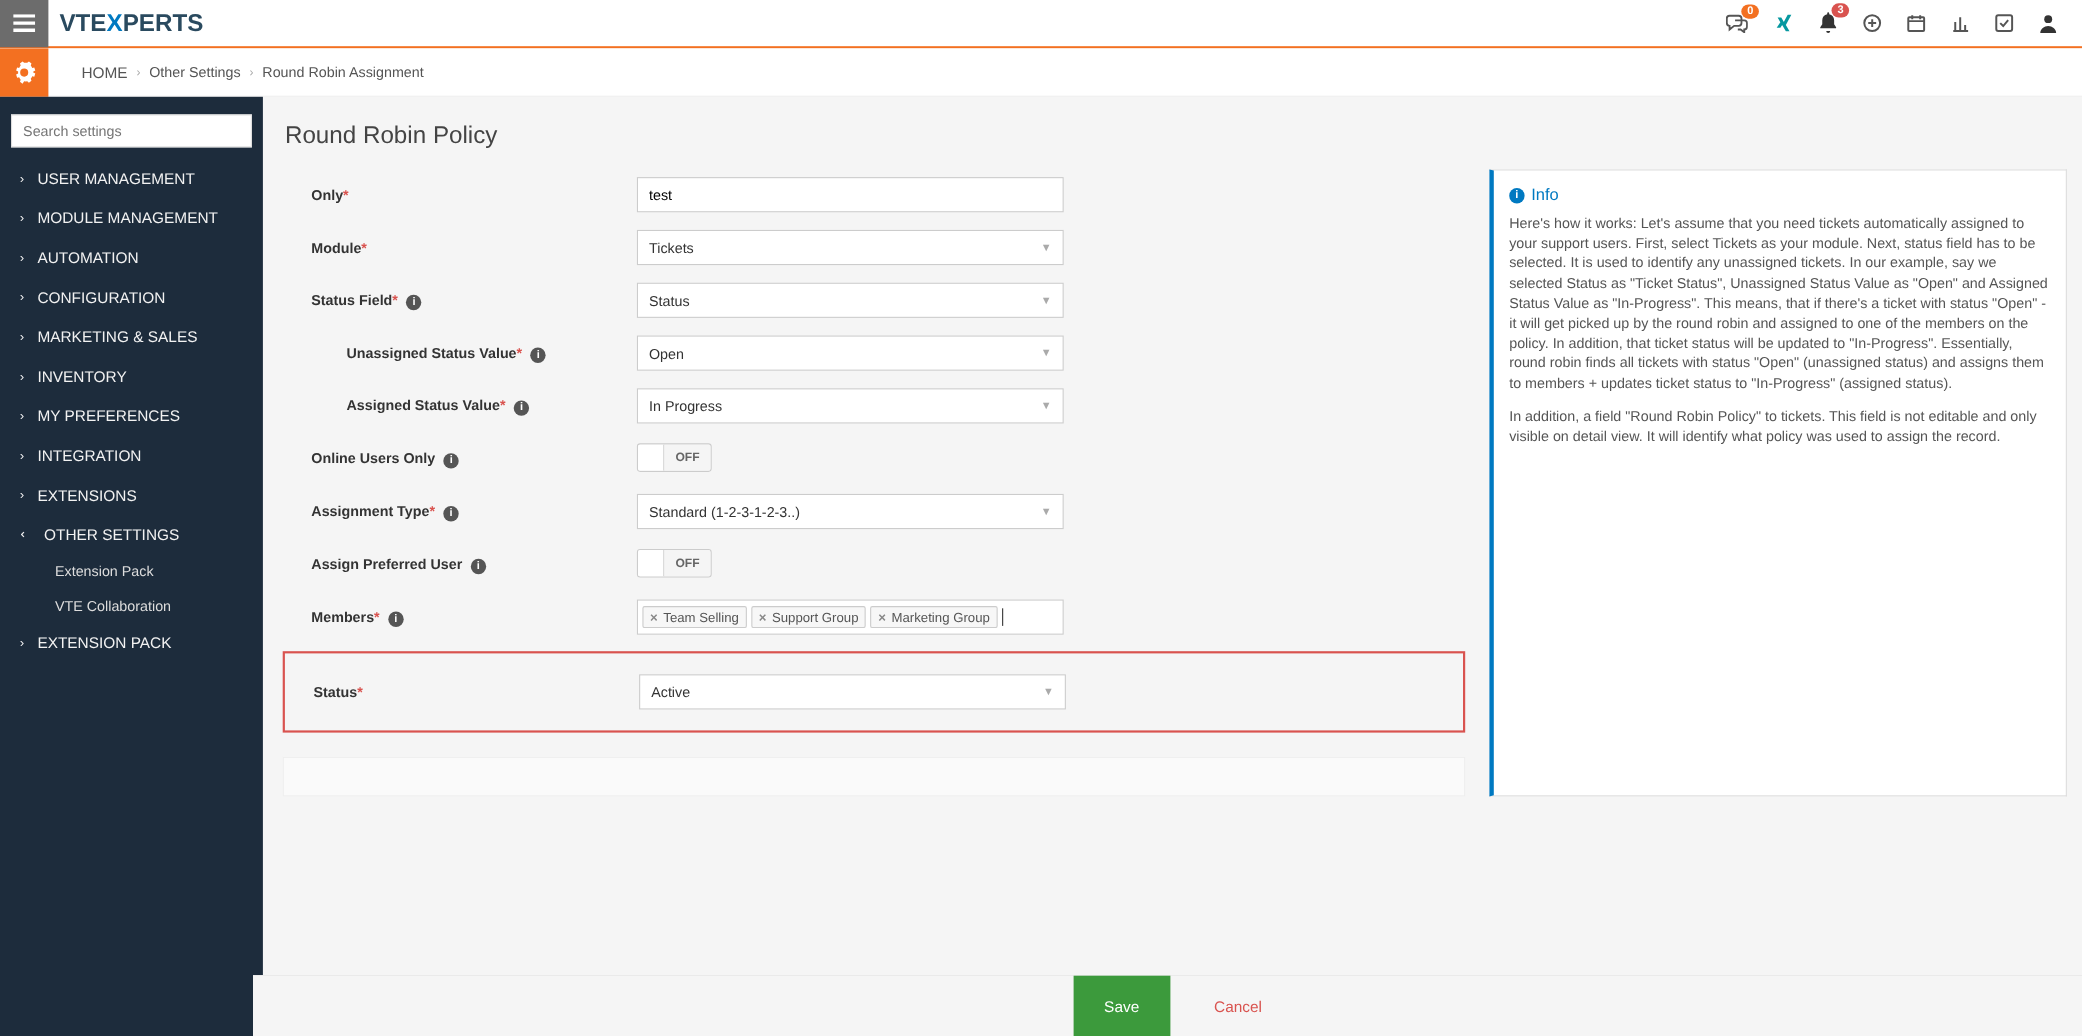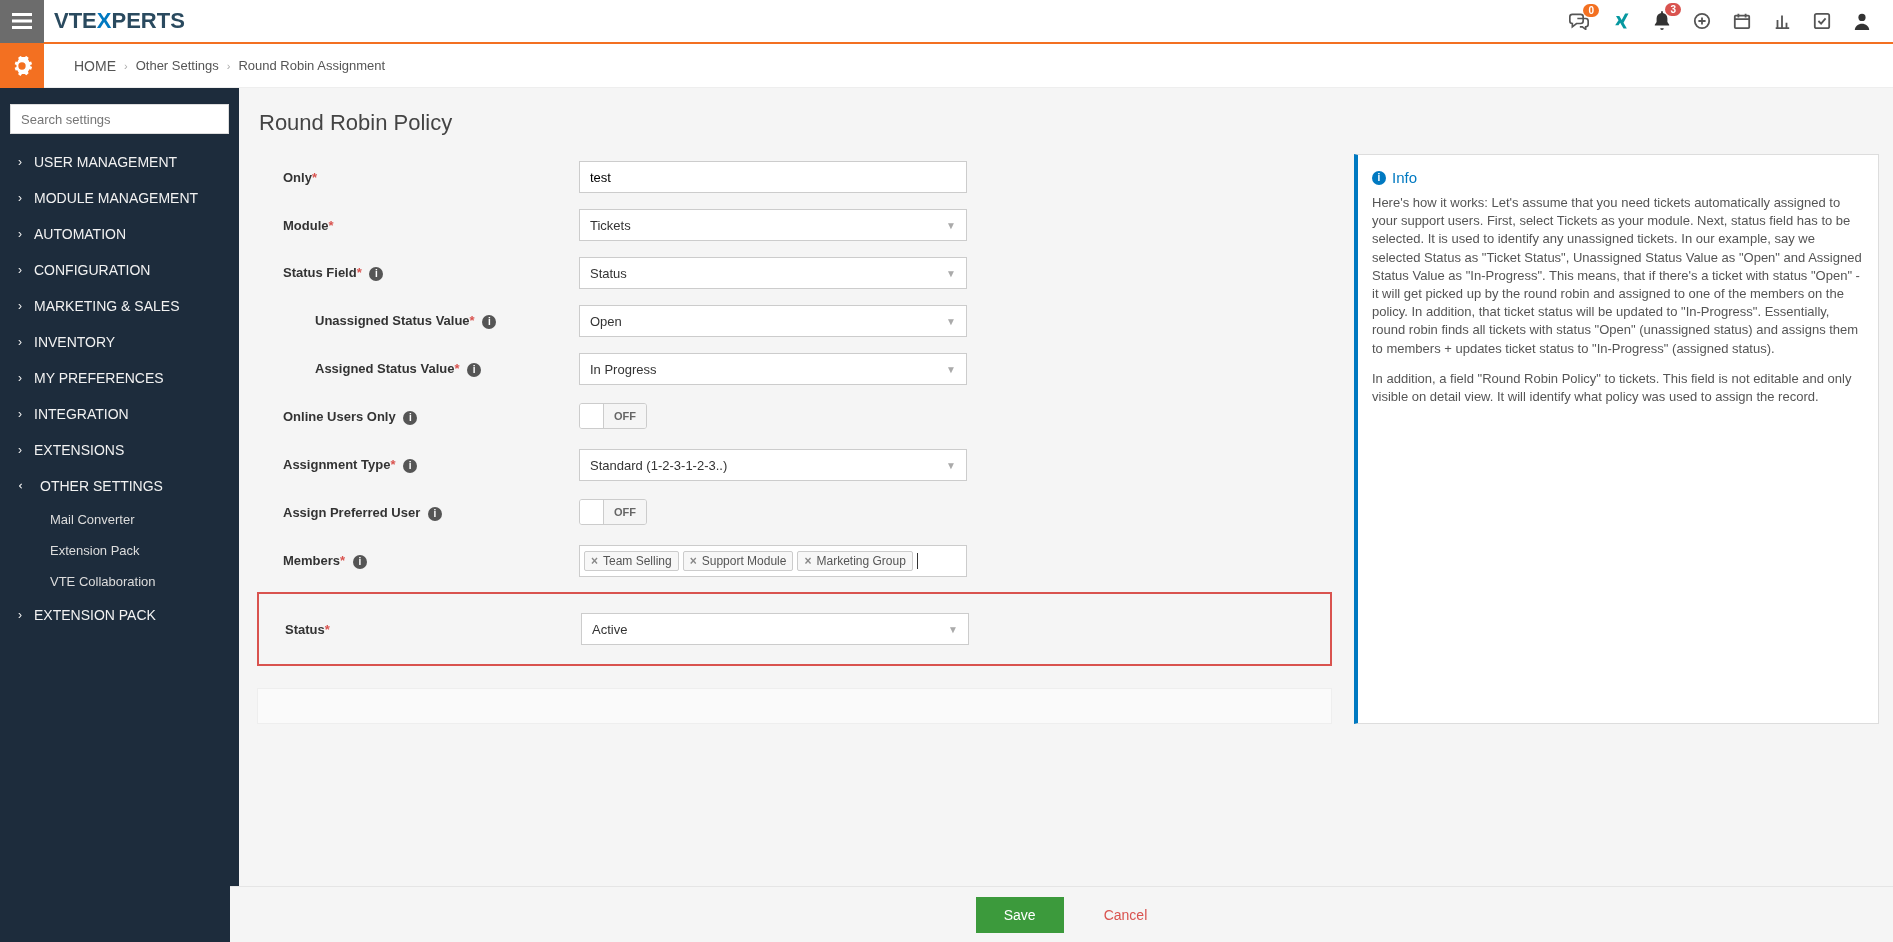--- a/index.html
+++ b/index.html
@@ -50,21 +50,21 @@
 .tag { display: inline-flex; align-items: center; gap: 5px; border: 1px solid #ccc; background: #f7f7f7; border-radius: 2px; padding: 2px 6px; font-size: 12px; color: #555; }
 .tag .x { color: #888; cursor: pointer; font-weight: 700; }
 .tags .cursor { width: 1px; height: 16px; background: #333; }
 .highlighted-row { border: 2px solid #d9534f; padding: 12px 0; margin-top: 8px; }
 .info-box { width: 525px; border: 1px solid #ddd; border-left: 4px solid #0079c1; background: #fff; padding: 12px 14px; font-size: 13px; color: #555; line-height: 1.4; }
 .info-title { color: #0079c1; font-size: 15px; margin-bottom: 6px; display: flex; align-items: center; gap: 6px; }
 .info-title .i { display: inline-block; width: 14px; height: 14px; border-radius: 50%; background: #0079c1; color: #fff; font-size: 10px; line-height: 14px; text-align: center; font-weight: 700; font-style: normal; }
 .info-box p { margin-bottom: 12px; }
 .info-box p:last-child { margin-bottom: 0; }
 .spacer-bar { height: 36px; background: #fafafa; border: 1px solid #eee; margin-top: 22px; }
-.footer-bar { position: fixed; left: 230px; right: 0; bottom: 0; height: 56px; background: #f5f5f5; display: flex; align-items: center; justify-content: center; gap: 40px; border-top: 1px solid #e5e5e5; }
+.footer-bar { position: fixed; left: 230px; right: 0; bottom: 0; height: 56px; background: #f5f5f5; display: flex; justify-content: center; gap: 40px; border-top: 1px solid #e5e5e5; }
 .btn-save { background: #3c9a3c; color: #fff; border: none; padding: 10px 28px; font-size: 14px; cursor: pointer; }
 .btn-cancel { color: #d9534f; font-size: 14px; cursor: pointer; background: none; border: none; }
 svg { display: block; }
 </style>
 </head>
 <body>
 
 <div class="topbar">
   <div class="menu-btn">
     <svg width="20" height="16" viewBox="0 0 20 16">
@@ -181,21 +181,20 @@
           <span>INTEGRATION</span>
         </div>
         <div class="nav-item">
           <span class="chev">›</span>
           <span>EXTENSIONS</span>
         </div>
         <div class="nav-item expanded">
           <span class="chev">⌄</span>
           <span>OTHER SETTINGS</span>
         </div>
-        <div class="nav-sub">Mail Converter</div>
         <div class="nav-sub">Extension Pack</div>
         <div class="nav-sub">VTE Collaboration</div>
         <div class="nav-item">
           <span class="chev">›</span>
           <span>EXTENSION PACK</span>
         </div>
       </div>
   </div>
 
   <div class="content">
@@ -278,21 +277,21 @@
         <div class="form-row">
           <div class="form-label"><span>Members</span><span class="req">*</span> <i class="help-ic">i</i></div>
           <div class="form-control">
               <div class="tags" id="members-tags">
                 <span class="tag">
                   <span class="x">×</span>
                   <span>Team Selling</span>
                 </span>
                 <span class="tag">
                   <span class="x">×</span>
-                  <span>Support Module</span>
+                  <span>Support Group</span>
                 </span>
                 <span class="tag">
                   <span class="x">×</span>
                   <span>Marketing Group</span>
                 </span>
                 <span class="cursor"></span>
               </div>
             </div>
         </div>
 

